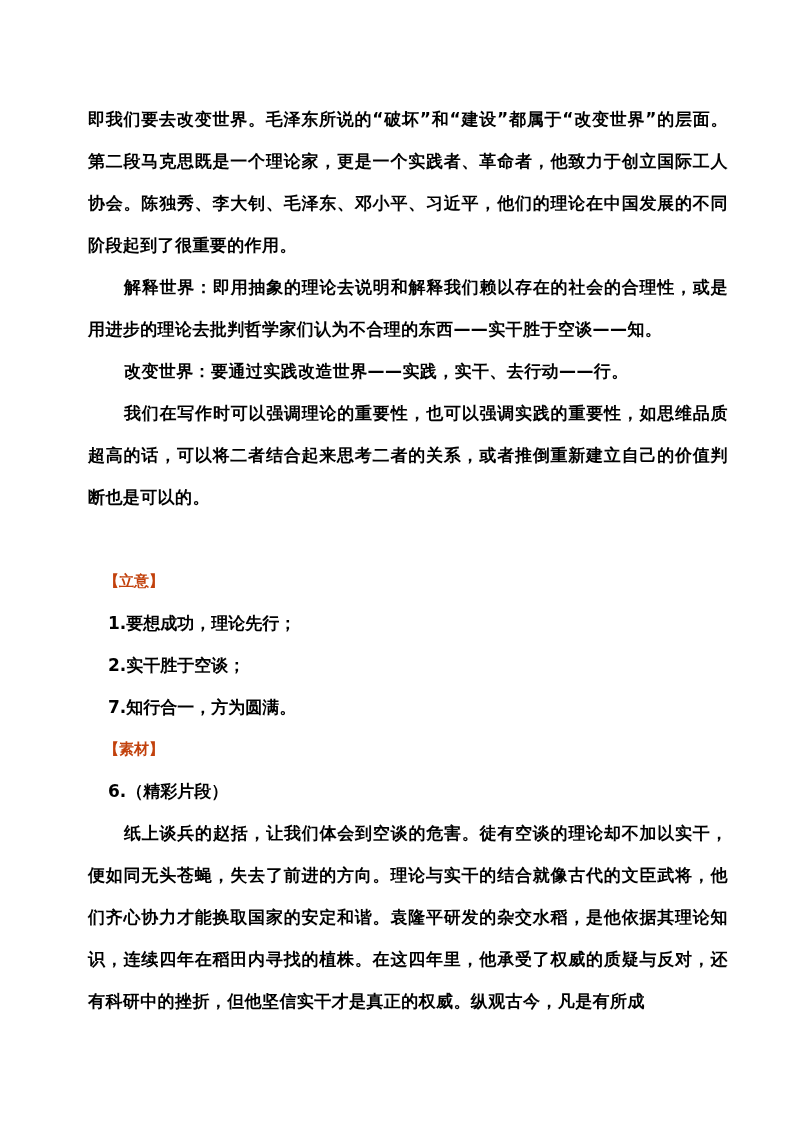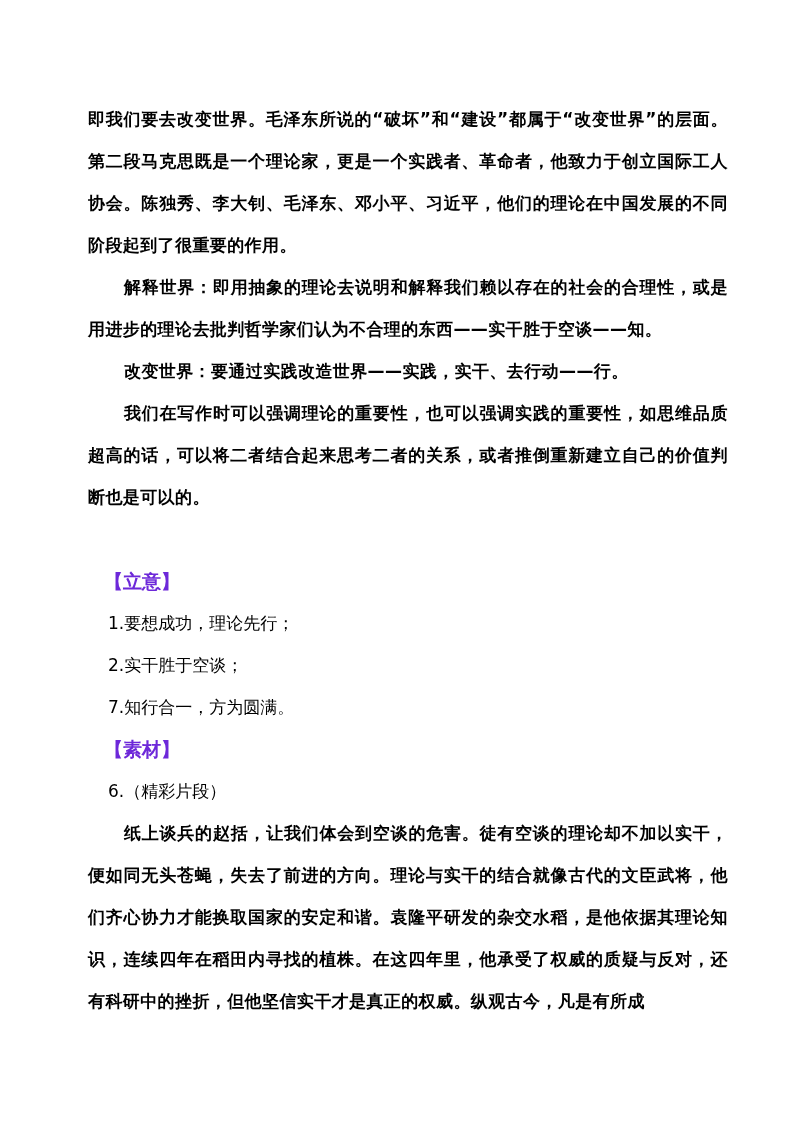--- a/index.html
+++ b/index.html
@@ -24,32 +24,33 @@
     .p {
       font-size: 17px;
       line-height: 42px;
       margin: 0;
       text-align: justify;
       letter-spacing: 0.4px;
       font-weight: bold;
     }
     .indent { text-indent: 36px; }
     .heading {
-      font-size: 19px;
+      font-size: 15px;
       line-height: 42px;
       margin: 0;
       padding-left: 16px;
       font-weight: bold;
-      color: #6d28d9;
+      color: #c2410c;
     }
     .list-item {
       font-size: 17px;
       line-height: 42px;
       margin: 0;
       padding-left: 20px;
+      font-weight: bold;
     }
     .spacer-lg { height: 42px; }
   </style>
 </head>
 <body>
 
 <div class="page">
   <p class="p">即我们要去改变世界。毛泽东所说的“破坏”和“建设”都属于“改变世界”的层面。第二段马克思既是一个理论家，更是一个实践者、革命者，他致力于创立国际工人协会。陈独秀、李大钊、毛泽东、邓小平、习近平，他们的理论在中国发展的不同阶段起到了很重要的作用。</p>
   <p class="p indent">解释世界：即用抽象的理论去说明和解释我们赖以存在的社会的合理性，或是用进步的理论去批判哲学家们认为不合理的东西——实干胜于空谈——知。</p>
   <p class="p indent">改变世界：要通过实践改造世界——实践，实干、去行动——行。</p>

